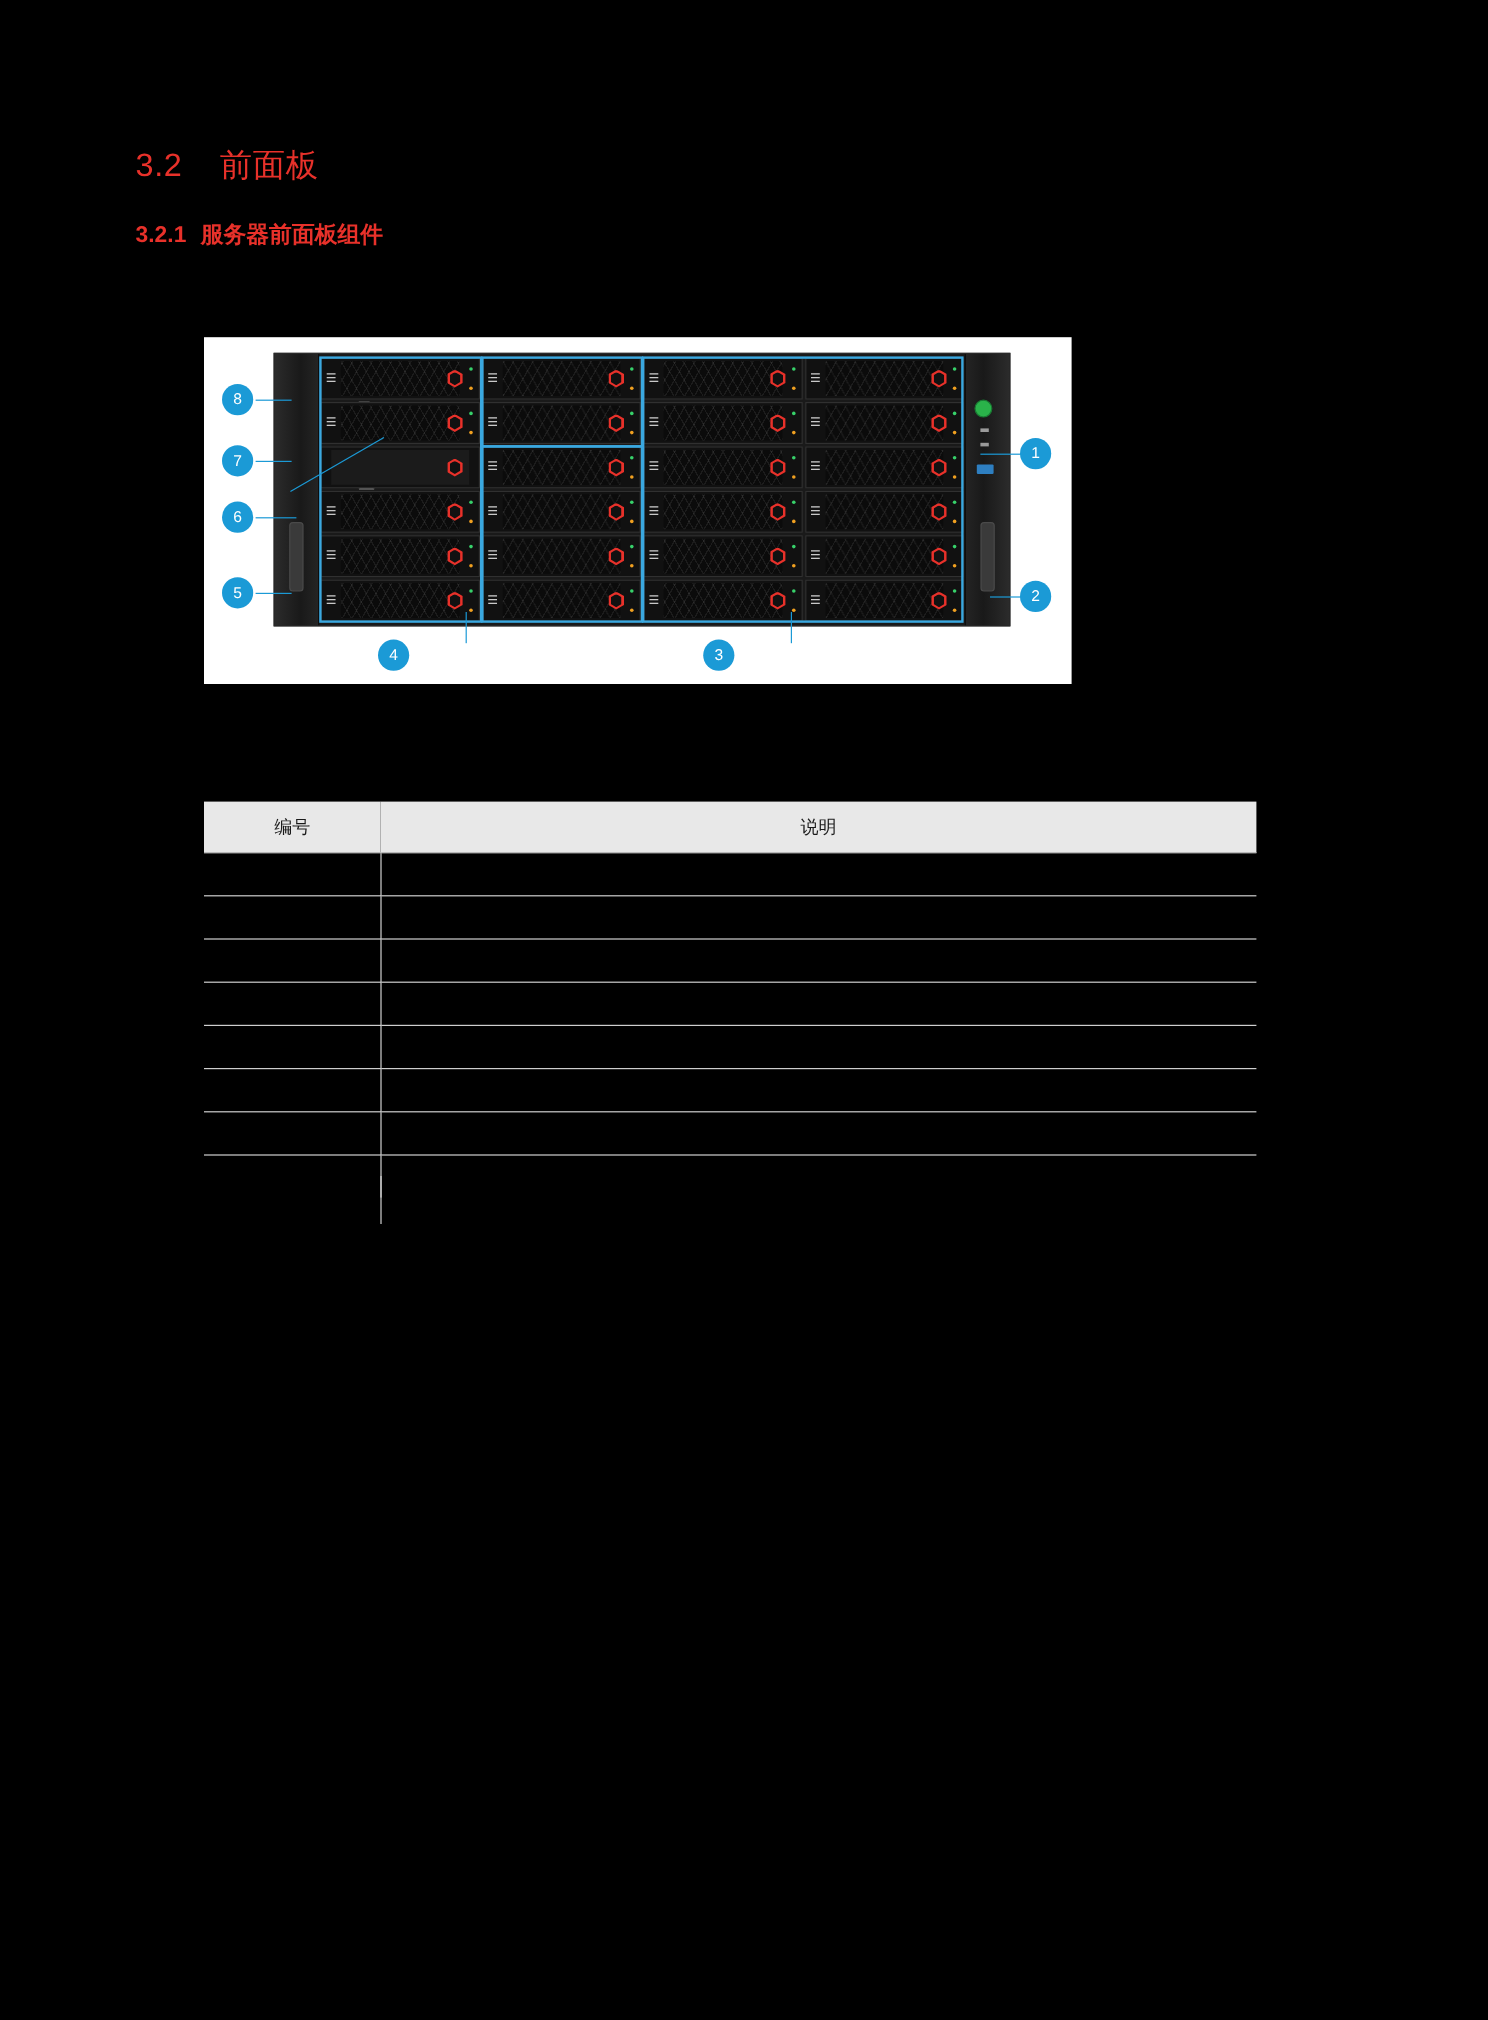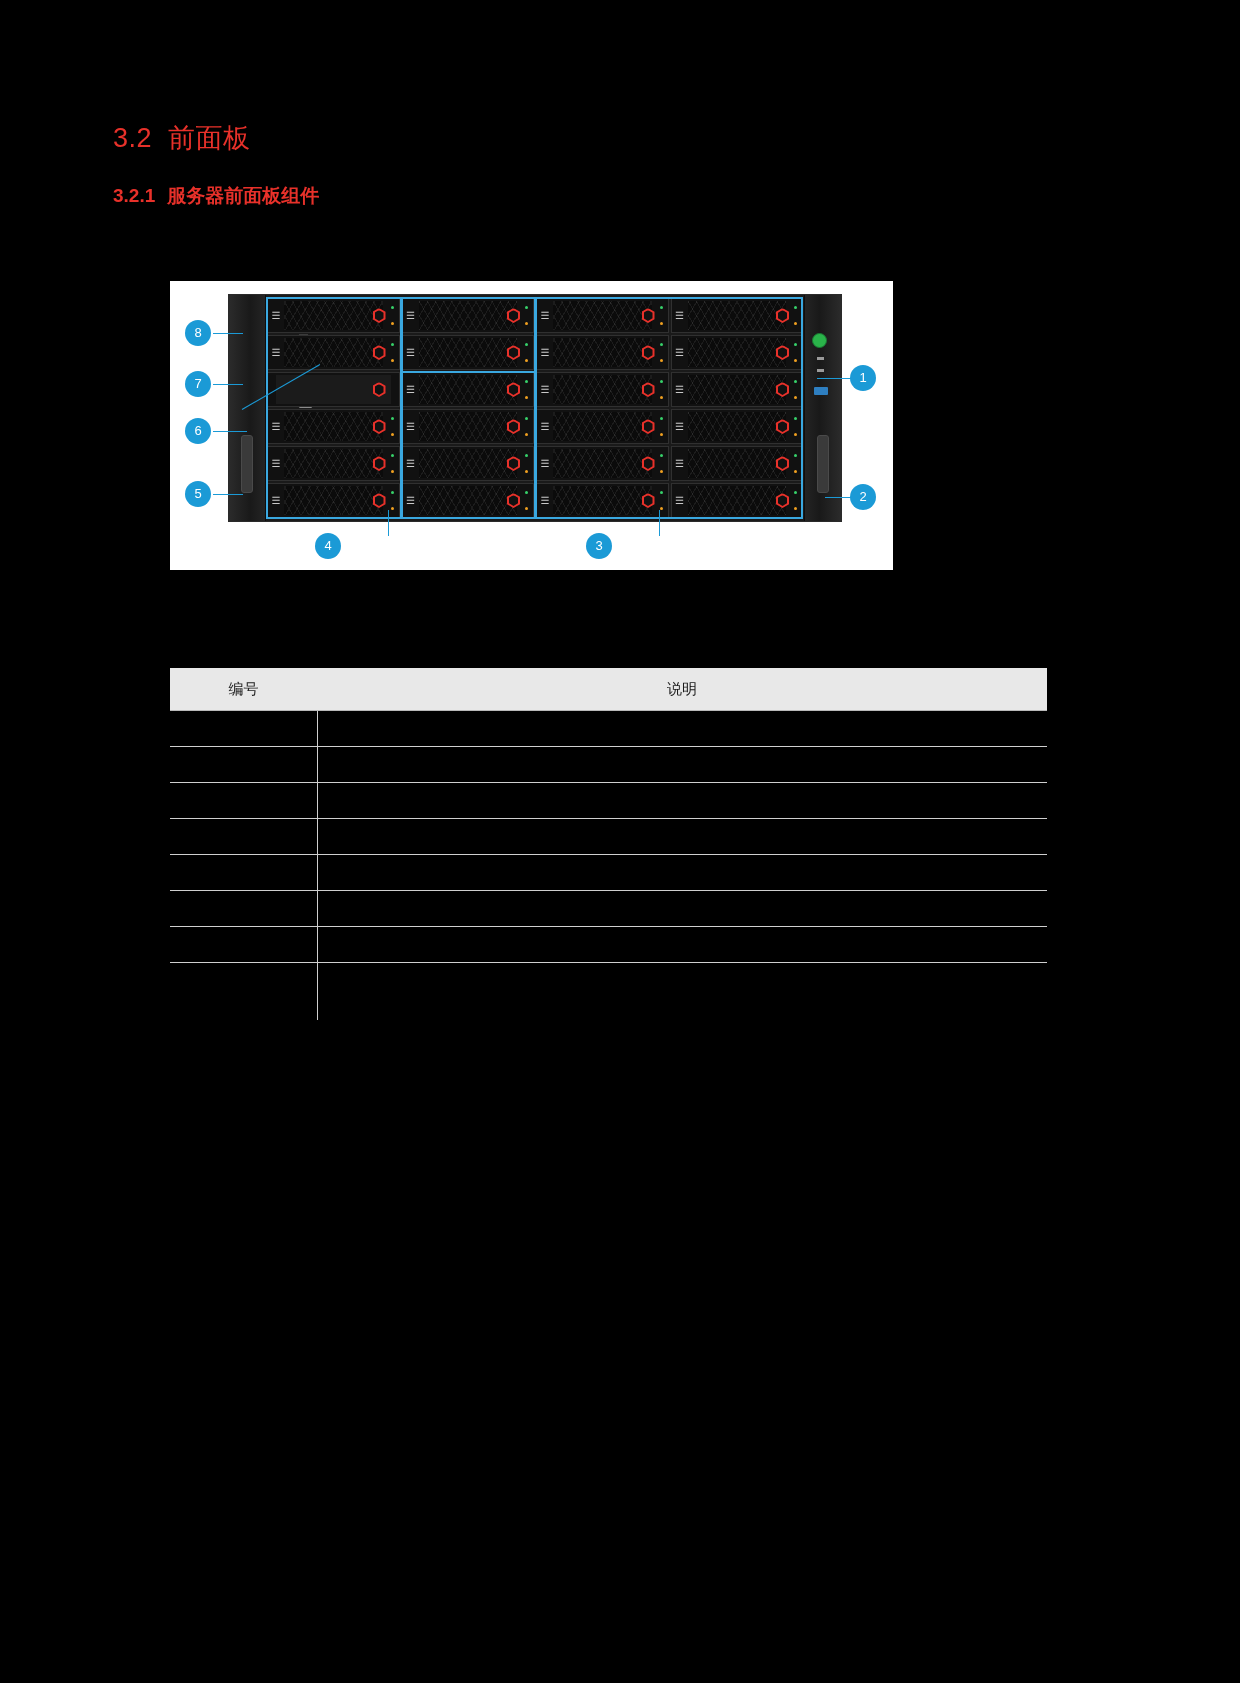--- a/index.html
+++ b/index.html
@@ -19,21 +19,21 @@
   
   .h2 {
     position: absolute;
     left: 113px;
     top: 120px;
     font-size: 27px;
     color: #e8312a;
     letter-spacing: 0.5px;
     white-space: nowrap;
   }
-  .h2 .num { margin-right: 16px; }
+  .h2 .num { margin-right: 31px; }
 
   .h3 {
     position: absolute;
     left: 113px;
     top: 183px;
     font-size: 19px;
     font-weight: bold;
     color: #e8312a;
     white-space: nowrap;
   }

